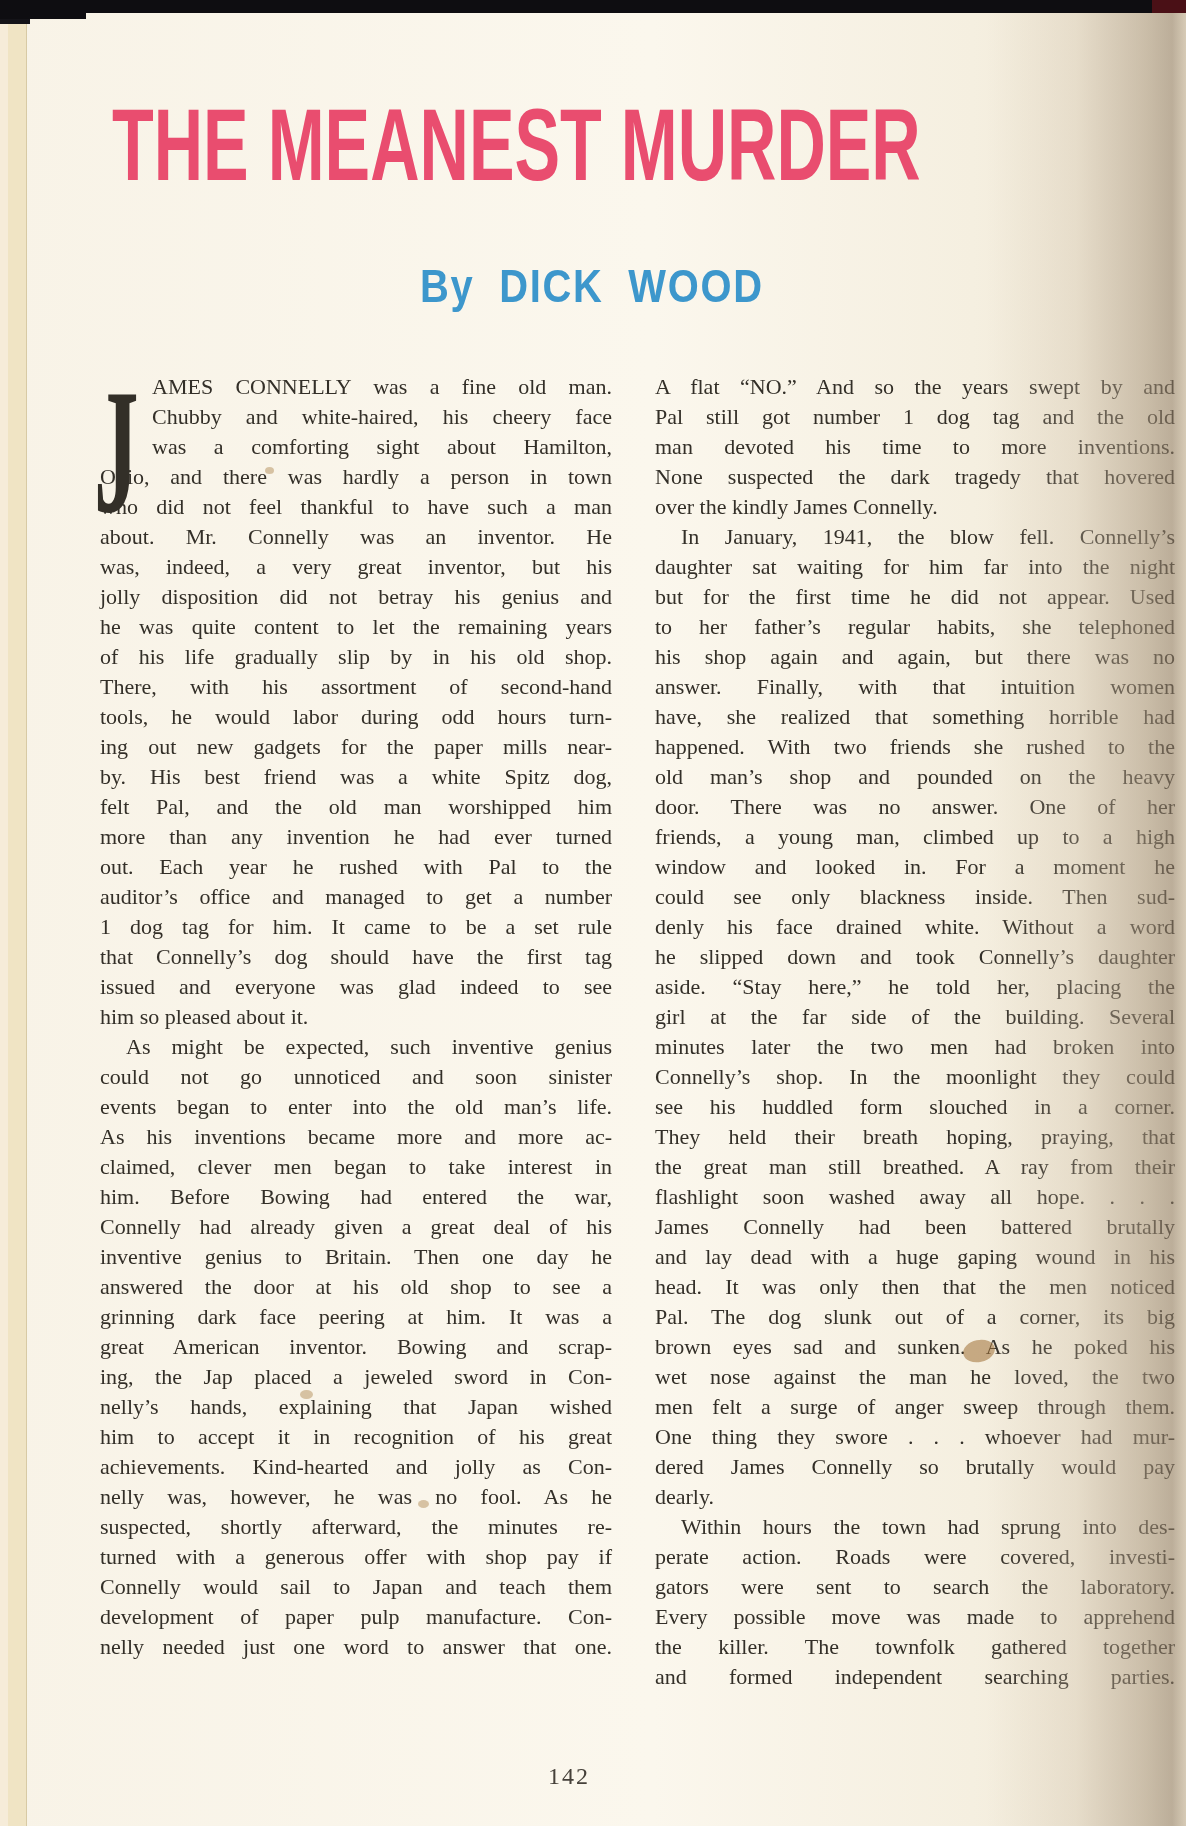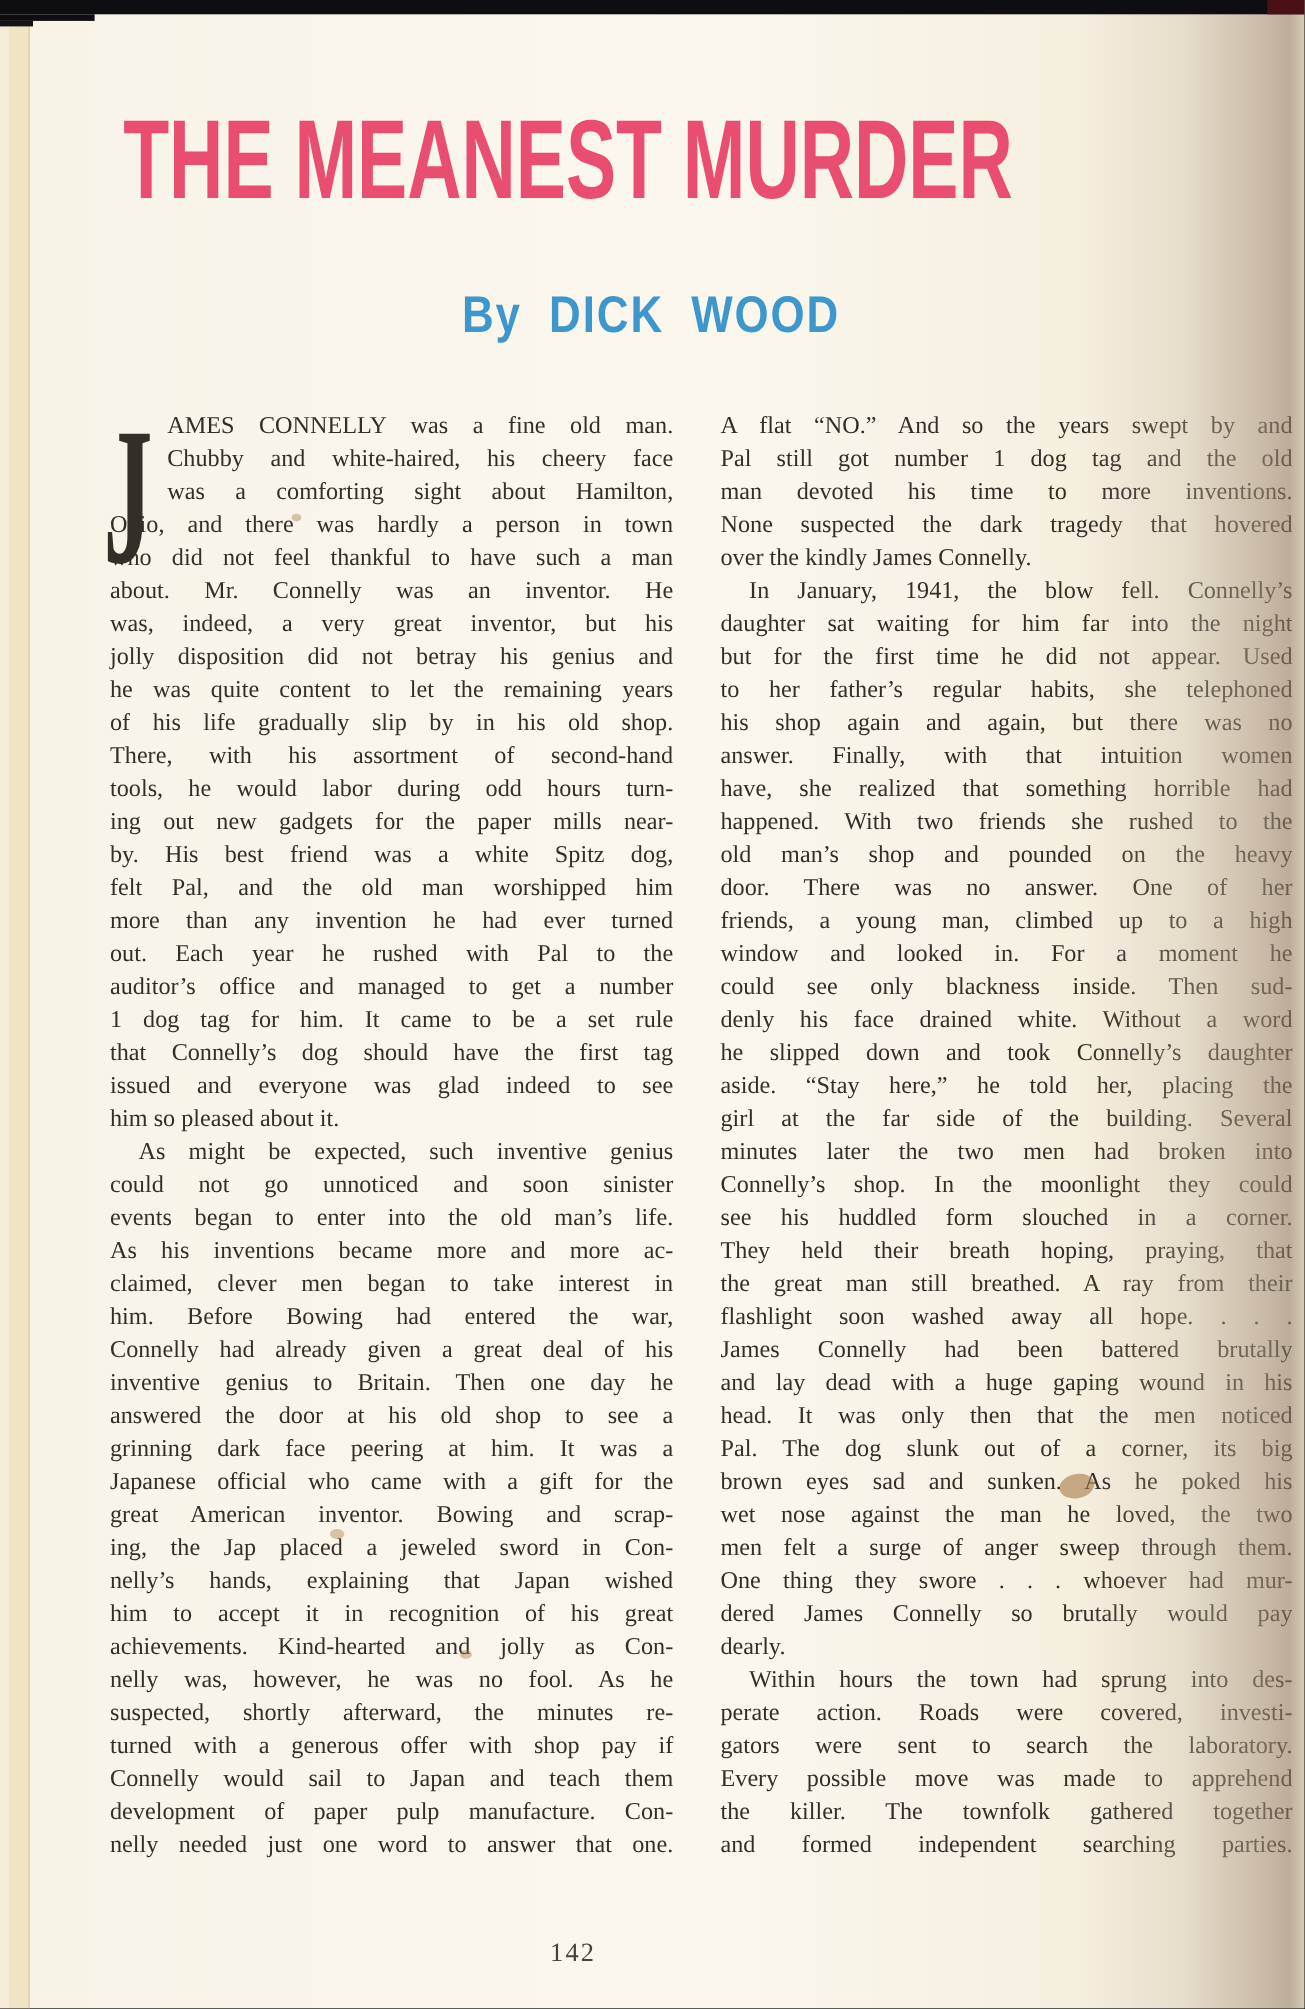--- a/index.html
+++ b/index.html
@@ -21,21 +21,21 @@
           color:#3d97cc;transform:scaleX(0.85);transform-origin:0 50%;white-space:nowrap;}
   .col{position:absolute;top:372px;font-size:22px;color:#332f28;}
   .col-left{left:100px;width:512px;}
   .col-right{left:655px;width:520px;}
   .line{height:30px;line-height:30px;text-align:justify;text-align-last:justify;white-space:nowrap;}
   .line.short{text-align-last:left;}
   .line.indent{text-indent:26px;}
   .line.dc{margin-left:52px;}
   .dropcap{position:absolute;left:-6px;top:-10px;font-weight:bold;font-size:178px;line-height:1;
            color:#332f28;transform:scaleX(0.5);transform-origin:0 0;}
-  .page-number{position:absolute;left:500px;top:1763px;width:90px;text-align:left;
+  .page-number{position:absolute;left:500px;top:1763px;width:90px;text-align:right;
                font-size:24px;letter-spacing:2px;color:#46413a;}
   .right-shadow{position:absolute;top:0;right:0;width:200px;height:1826px;z-index:4;pointer-events:none;
      background:linear-gradient(to right,rgba(205,190,168,0) 0%,rgba(205,190,168,0.30) 45%,
        rgba(172,155,132,0.55) 80%,rgba(146,128,106,0.55) 93%,rgba(186,170,148,0.45) 100%);}
   .stain{position:absolute;border-radius:50%;background:rgba(163,117,55,0.40);z-index:3;}
   .stain.s1{left:265px;top:467px;width:9px;height:7px;}
   .stain.s2{left:300px;top:1390px;width:13px;height:9px;}
   .stain.s3{left:963px;top:1340px;width:32px;height:22px;transform:rotate(-12deg);
             background:rgba(158,112,52,0.55);}
   .stain.s4{left:418px;top:1500px;width:11px;height:8px;}
@@ -82,21 +82,20 @@
       <div class="line indent">As might be expected, such inventive genius</div>
       <div class="line">could not go unnoticed and soon sinister</div>
       <div class="line">events began to enter into the old man’s life.</div>
       <div class="line">As his inventions became more and more ac-</div>
       <div class="line">claimed, clever men began to take interest in</div>
       <div class="line">him. Before Bowing had entered the war,</div>
       <div class="line">Connelly had already given a great deal of his</div>
       <div class="line">inventive genius to Britain. Then one day he</div>
       <div class="line">answered the door at his old shop to see a</div>
       <div class="line">grinning dark face peering at him. It was a</div>
-      <div class="line">Japanese official who came with a gift for the</div>
       <div class="line">great American inventor. Bowing and scrap-</div>
       <div class="line">ing, the Jap placed a jeweled sword in Con-</div>
       <div class="line">nelly’s hands, explaining that Japan wished</div>
       <div class="line">him to accept it in recognition of his great</div>
       <div class="line">achievements. Kind-hearted and jolly as Con-</div>
       <div class="line">nelly was, however, he was no fool. As he</div>
       <div class="line">suspected, shortly afterward, the minutes re-</div>
       <div class="line">turned with a generous offer with shop pay if</div>
       <div class="line">Connelly would sail to Japan and teach them</div>
       <div class="line">development of paper pulp manufacture. Con-</div>

